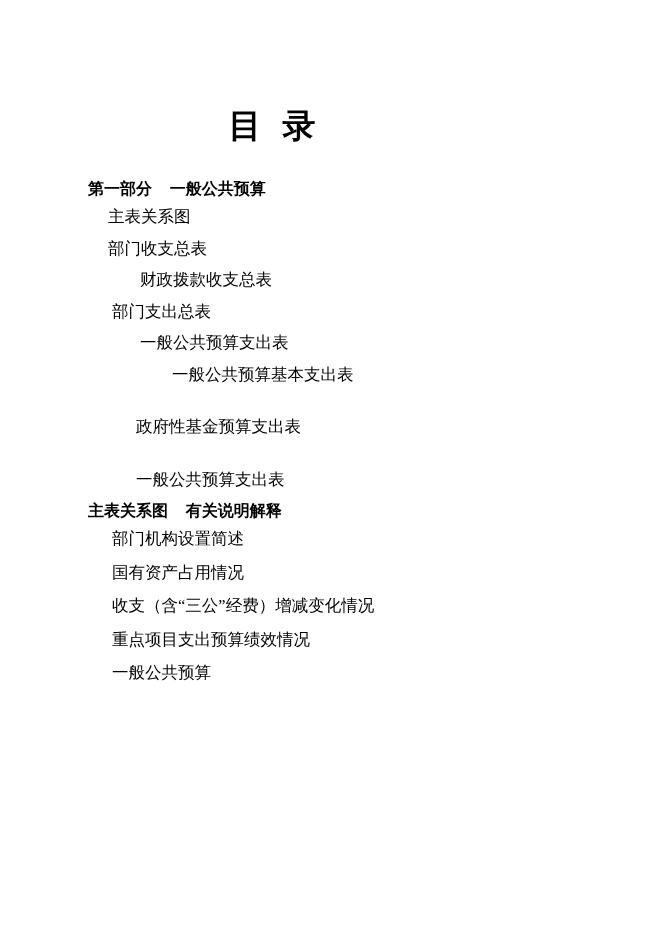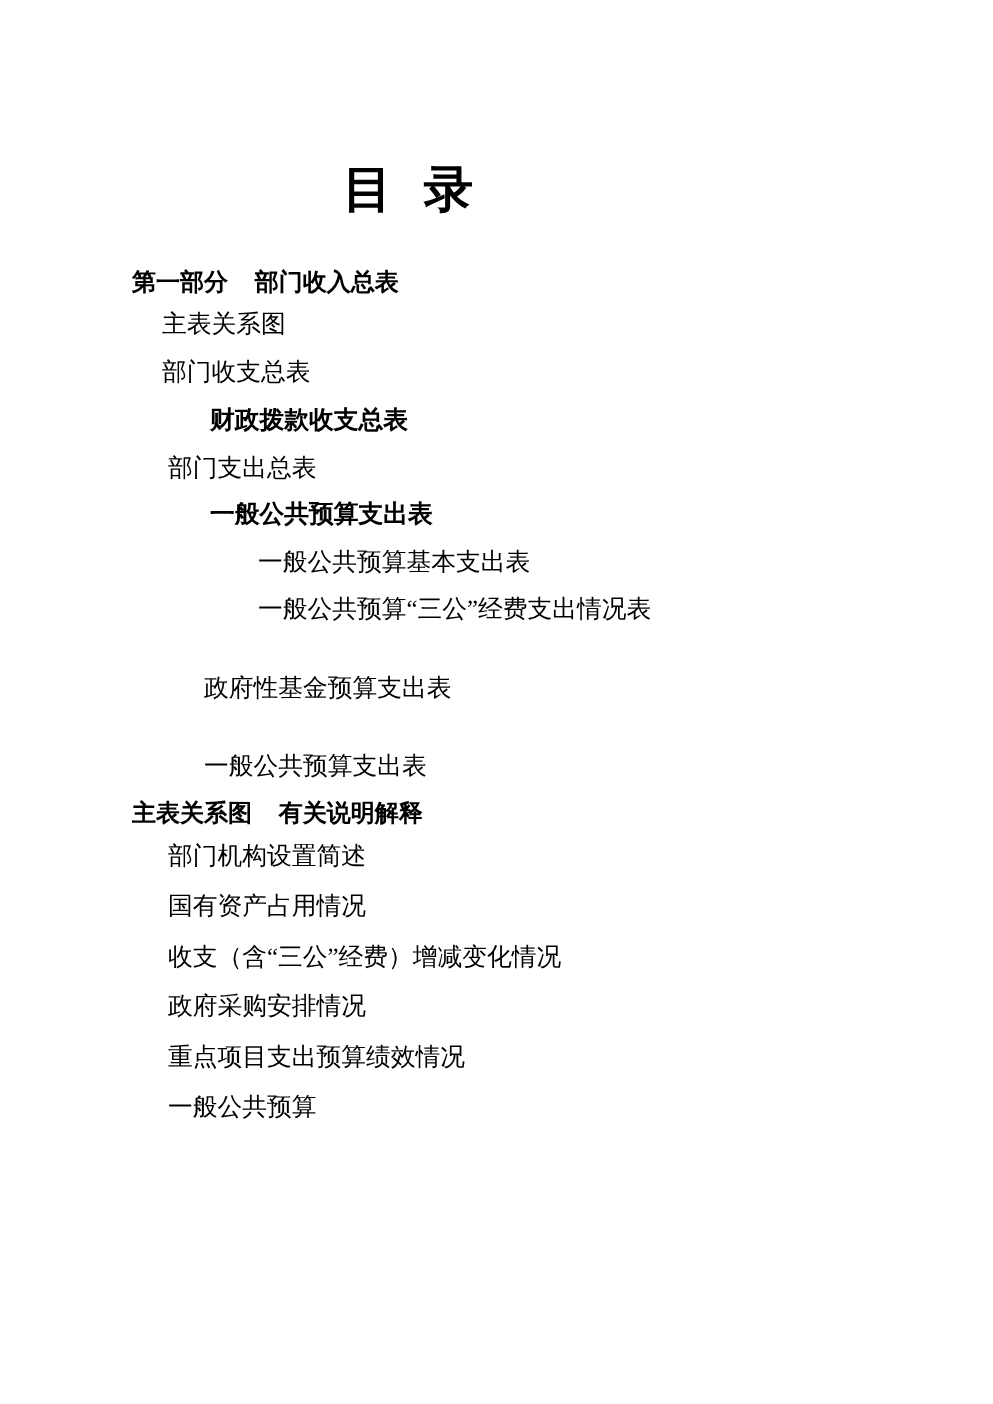--- a/index.html
+++ b/index.html
@@ -51,43 +51,41 @@
   .toc-entry.lvl2 {
     margin-bottom: 15px;
   }
   .toc-entry.lvl3 {
     margin-bottom: 15px;
   }
   .toc-entry.lvl1b {
     margin-bottom: 17px;
   }
   .ind0 { padding-left: 28px; }
-  .ind1 { padding-left: 48px; font-family: Liberation Mono, monospace; }
+  .ind1 { padding-left: 48px; }
   .ind2 { padding-left: 52px; }
-  .ind3 { padding-left: 80px; font-weight: bold; }
+  .ind3 { padding-left: 80px; }
   .ind4 { padding-left: 112px; }
   .ind5 { padding-left: 76px; margin-top: 36px; }
 </style>
 </head>
 <body>
 
 <div class="page">
   <h1 class="doc-title">目  录</h1>
   <div class="toc">
-      <div class="toc-entry part ind0">第一部分    部门收入总表</div>
+      <div class="toc-entry part ind0">第一部分    一般公共预算</div>
       <div class="toc-entry lvl1 ind1">主表关系图</div>
       <div class="toc-entry lvl1 ind1">部门收支总表</div>
       <div class="toc-entry lvl2 ind3">财政拨款收支总表</div>
       <div class="toc-entry lvl1 ind2">部门支出总表</div>
       <div class="toc-entry lvl2 ind3">一般公共预算支出表</div>
       <div class="toc-entry lvl3 ind4">一般公共预算基本支出表</div>
-      <div class="toc-entry lvl3 ind4">一般公共预算“三公”经费支出情况表</div>
       <div class="toc-entry lvl2 ind5">政府性基金预算支出表</div>
       <div class="toc-entry lvl2 ind5">一般公共预算支出表</div>
       <div class="toc-entry part ind0">主表关系图    有关说明解释</div>
       <div class="toc-entry lvl1b ind2">部门机构设置简述</div>
       <div class="toc-entry lvl1b ind2">国有资产占用情况</div>
       <div class="toc-entry lvl1b ind2">收支（含“三公”经费）增减变化情况</div>
-      <div class="toc-entry lvl1b ind2">政府采购安排情况</div>
       <div class="toc-entry lvl1b ind2">重点项目支出预算绩效情况</div>
       <div class="toc-entry lvl1b ind2">一般公共预算</div>
     </div>
 </div>
 
 </body></html>

